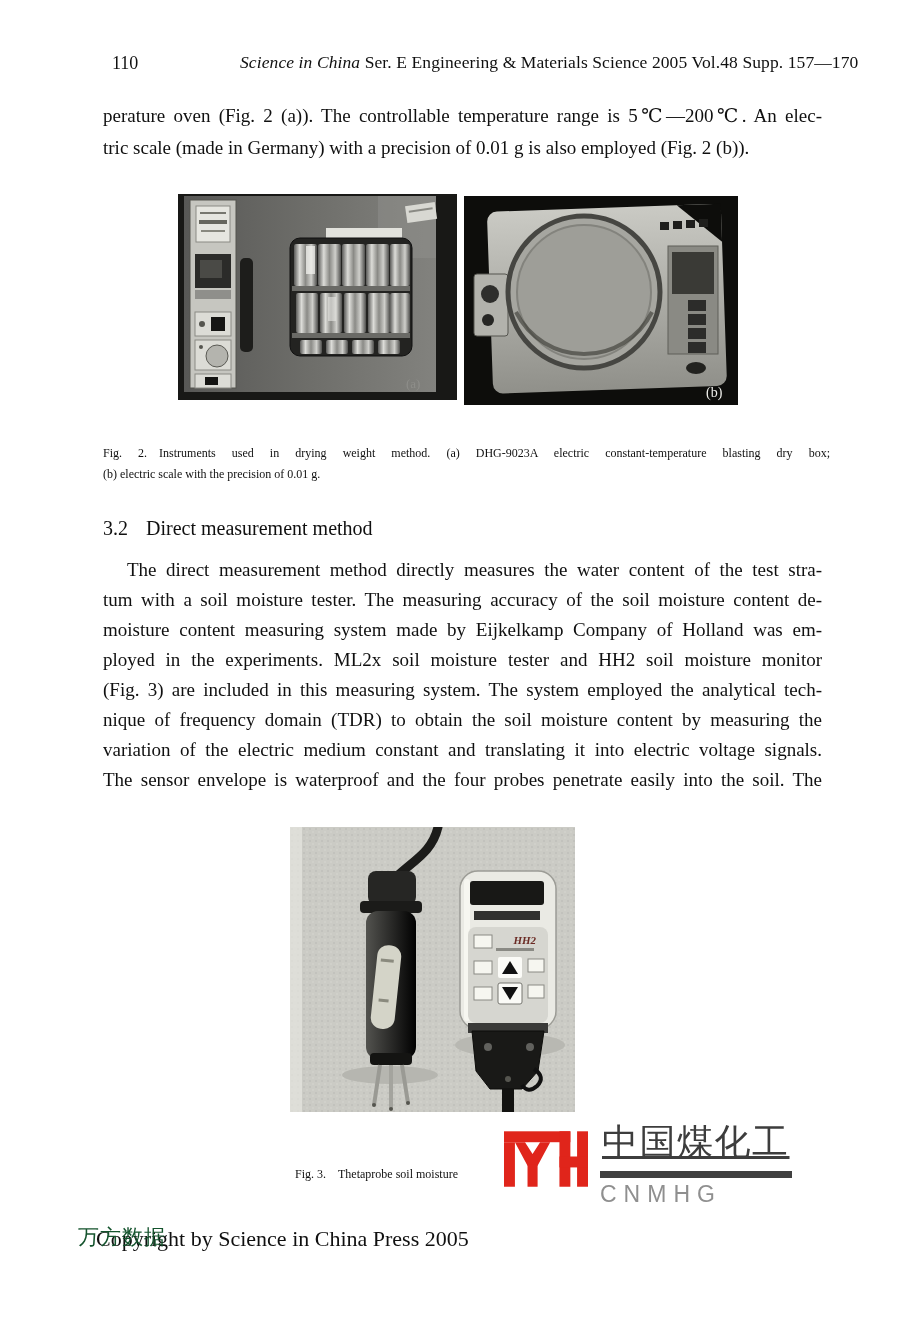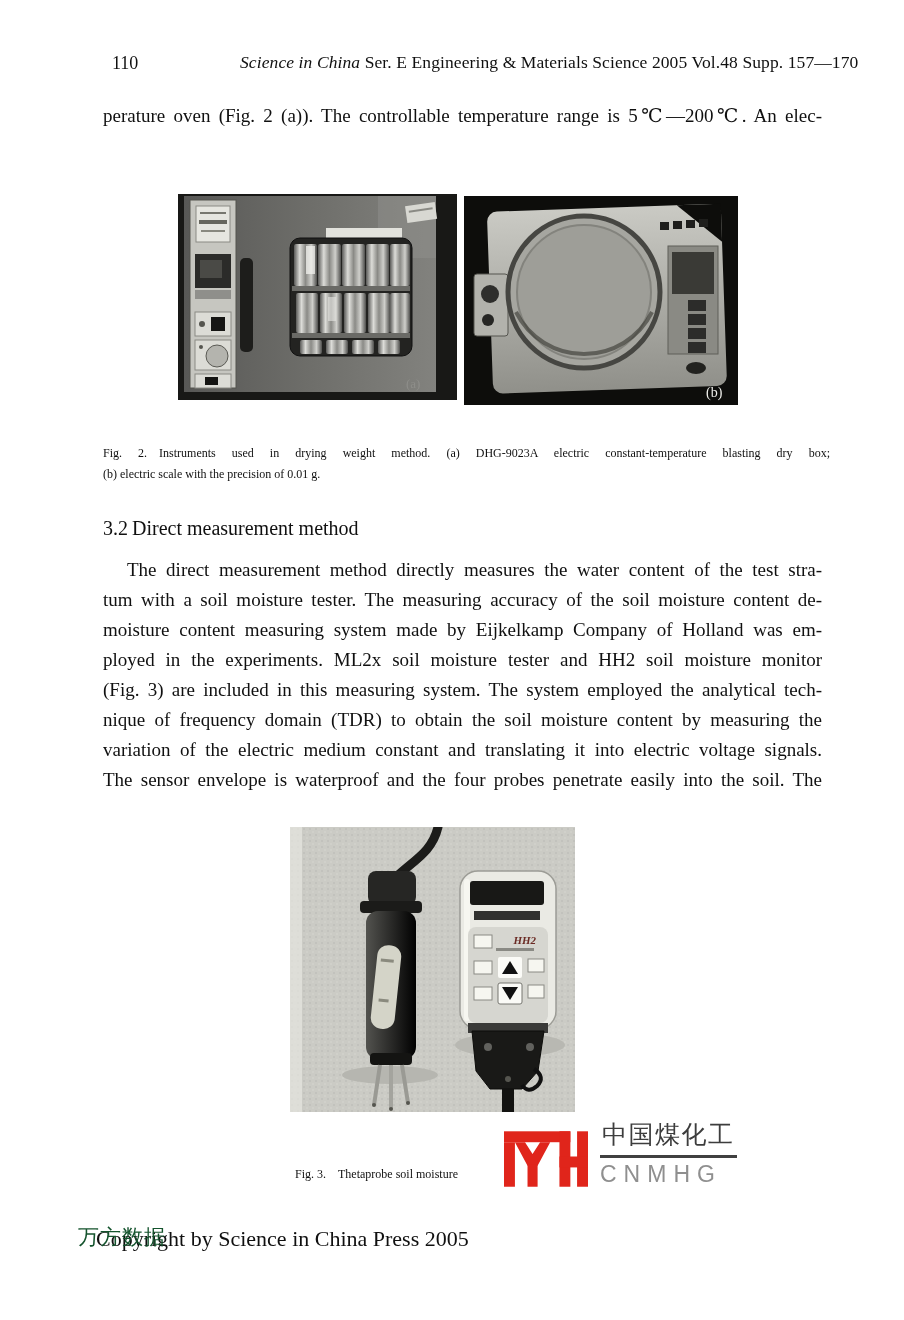--- a/index.html
+++ b/index.html
@@ -13,43 +13,44 @@
   .para1{top:100px;line-height:32px;}
   .para2{top:555px;line-height:30px;}
   .para2 .tline:first-child{text-indent:24px;}
   .tline{text-align:justify;text-align-last:justify;}
   .tline-end{text-align-last:left;}
   .figrow{position:absolute;left:178px;top:194px;display:flex;gap:7px;align-items:flex-start;}
   .photo-b{margin-top:2px;}
   .caption{font-size:12px;}
   .cap2{position:absolute;left:103px;top:443px;width:727px;line-height:21px;}
   .heading{position:absolute;left:103px;top:517px;font-size:20px;}
-  .heading .hnum{margin-right:4px;}
+  .heading .hnum{margin-right:18px;}
   .photo-c{position:absolute;left:290px;top:827px;}
   .cap3{position:absolute;left:295px;top:1167px;white-space:nowrap;z-index:1;}
   .wm{position:absolute;left:504px;top:1118px;display:flex;align-items:flex-start;z-index:2;}
   .wm-logo{margin-top:8px;}
   .wm-text{margin-left:12px;font-family:"Liberation Sans","DejaVu Sans",sans-serif;}
-  .wm-cn{font-size:25px;letter-spacing:1.5px;color:#3d3d3d;padding:0 2px 4px 2px;border-bottom:3px solid #404040;white-space:nowrap;}
+  .wm-cn{font-size:36px;letter-spacing:1.5px;color:#3d3d3d;padding:0 2px 4px 2px;border-bottom:7px solid #404040;white-space:nowrap;text-decoration:underline;}
   .wm-en{font-size:23px;letter-spacing:7px;color:#8f8f8f;margin-top:3px;white-space:nowrap;}
   .copyright{position:absolute;left:96px;top:1226px;font-size:22px;}
   .wanfang{position:absolute;left:78px;top:1208px;font-size:21px;color:#14532d;
     font-family:"Liberation Sans","DejaVu Sans",sans-serif;letter-spacing:1px;margin-top:15px;}
   svg text{font-family:"Liberation Serif","DejaVu Serif",serif;}
 </style>
 </head>
 <body>
 
 <div class="page">
 
   <div class="pageno">110</div>
   <div class="journal"><i>Science in China</i><span> Ser. E Engineering &amp; Materials Science 2005 Vol.48 Supp. 157—170</span></div>
 
   <div class="para para1">
       <div class="tline">perature oven (Fig. 2 (a)). The controllable temperature range is 5℃—200℃. An elec-</div>
+      <div class="tline tline-end">tric scale (made in Germany) with a precision of 0.01 g is also employed (Fig. 2 (b)).</div>
     </div>
 
   <div class="figrow">
 
     <svg class="photo-a" width="279" height="206" viewBox="0 0 279 206">
       <defs>
         <linearGradient id="ga-face" x1="0" y1="0" x2="1" y2="0">
           <stop offset="0" stop-color="#585856"></stop>
             <stop offset="0.5" stop-color="#6e6e6a"></stop>
             <stop offset="1" stop-color="#82827e"></stop>

